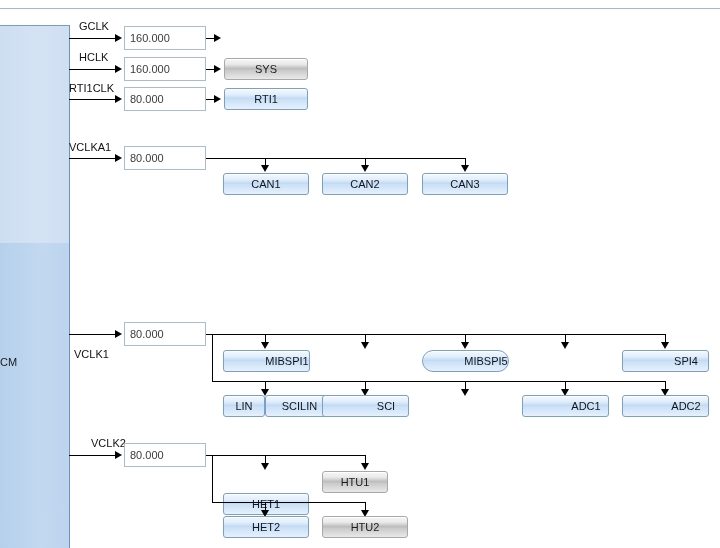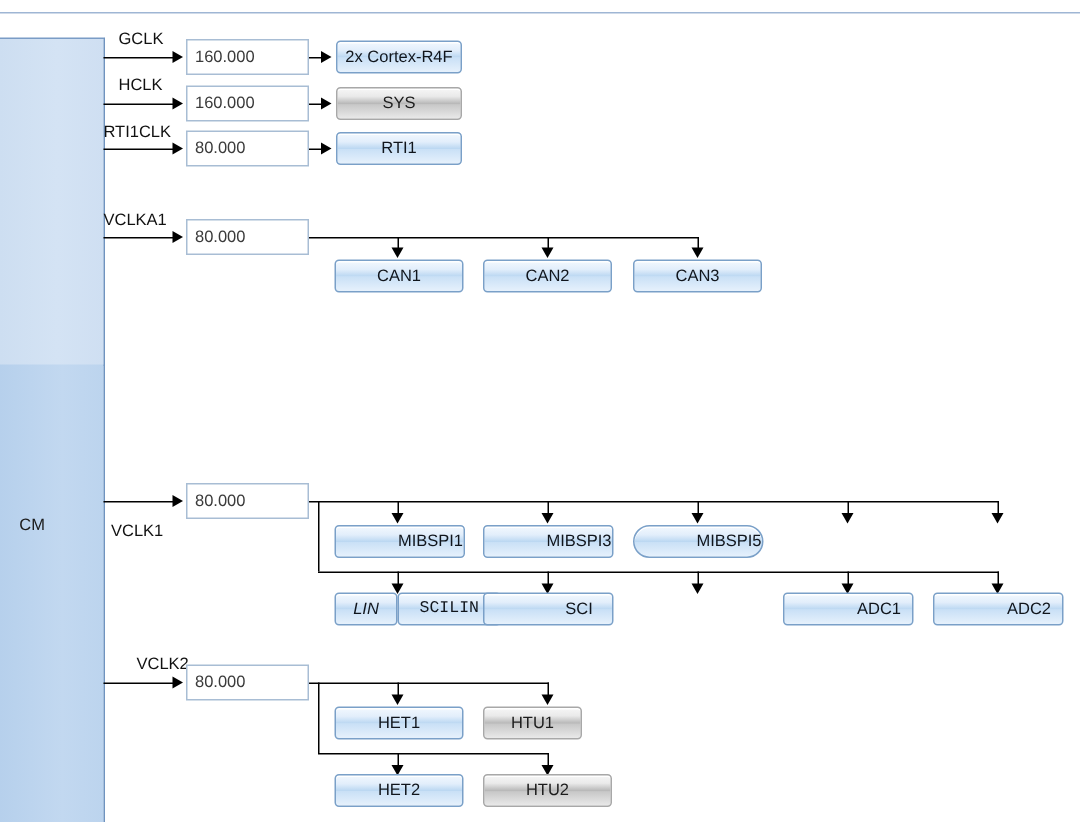--- a/index.html
+++ b/index.html
@@ -17,22 +17,22 @@
   .top-rule{position:absolute;left:0;top:8px;width:720px;height:1px;background:#9fb6d4;}
 
   
   .src-panel{position:absolute;left:0;width:69px;}
   .src-upper{top:25px;height:218px;
     background:linear-gradient(to right,#cddef1 0%,#d4e3f4 55%,#cfdff2 100%);
     border-top:1px solid #7a9cc6;border-right:1px solid #6f93bf;border-left:0;}
   .src-lower{top:243px;height:305px;
     background:linear-gradient(to right,#b6d0ec 0%,#c2d8f0 60%,#bcd4ee 100%);
     border-right:1px solid #6f93bf;border-left:0;}
-  .src-label{position:absolute;left:0px;top:344px;width:30px;
-    font-size:11px;color:#1a1a1a;text-align:right;}
+  .src-label{position:absolute;left:0px;top:356px;width:30px;
+    font-size:11px;color:#1a1a1a;text-align:left;}
 
   
   .ln{position:absolute;background:#000;}
   .hln{height:1px;}
   .vln{width:1px;}
 
   
   .arr-r{position:absolute;width:0;height:0;
     border-top:4px solid transparent;border-bottom:4px solid transparent;
     border-left:7px solid #000;}
@@ -79,21 +79,20 @@
   <div class="src-panel src-upper"></div>
   <div class="src-panel src-lower"></div>
   <div class="src-label">CM</div>
 
   <div class="clk-label" style="left:79px;top:20px;">GCLK</div>
   <div class="ln hln" style="left:69px;top:38px;width:48px;"></div>
   <div class="arr-r" style="left:115px;top:34px;"></div>
   <div class="freq" style="left:124px;top:26px;width:82px;">160.000</div>
   <div class="ln hln" style="left:206px;top:38px;width:10px;"></div>
   <div class="arr-r" style="left:214px;top:34px;"></div>
-  <div class="blk" style="left:224px;top:27px;width:84px;">2x Cortex-R4F</div>
 
   <div class="clk-label" style="left:79px;top:51px;">HCLK</div>
   <div class="ln hln" style="left:69px;top:69px;width:48px;"></div>
   <div class="arr-r" style="left:115px;top:65px;"></div>
   <div class="freq" style="left:124px;top:57px;width:82px;">160.000</div>
   <div class="ln hln" style="left:206px;top:69px;width:10px;"></div>
   <div class="arr-r" style="left:214px;top:65px;"></div>
   <div class="blk off" style="left:224px;top:58px;width:84px;">SYS</div>
 
   <div class="clk-label" style="left:69px;top:82px;">RTI1CLK</div>
@@ -132,54 +131,54 @@
   <div class="ln vln" style="left:365px;top:334px;height:11px;"></div>
   <div class="arr-d" style="left:361px;top:342px;"></div>
   <div class="ln vln" style="left:465px;top:334px;height:11px;"></div>
   <div class="arr-d" style="left:461px;top:342px;"></div>
   <div class="ln vln" style="left:565px;top:334px;height:11px;"></div>
   <div class="arr-d" style="left:561px;top:342px;"></div>
   <div class="ln vln" style="left:665px;top:334px;height:11px;"></div>
   <div class="arr-d" style="left:661px;top:342px;"></div>
 
   <div class="blk wide" style="left:223px;top:350px;">MIBSPI1</div>
-  <div class="blk wide" style="left:322px;top:350px;">MIBSPI3</div>
   <div class="blk wide" style="left:422px;top:350px;border-radius:11px;">MIBSPI5</div>
+  <div class="blk wide" style="left:622px;top:350px;">SPI4</div>
 
   <div class="ln vln" style="left:212px;top:334px;height:47px;"></div>
   <div class="ln hln" style="left:212px;top:381px;width:454px;"></div>
   <div class="ln vln" style="left:265px;top:381px;height:11px;"></div>
   <div class="arr-d" style="left:261px;top:389px;"></div>
   <div class="ln vln" style="left:365px;top:381px;height:11px;"></div>
   <div class="arr-d" style="left:361px;top:389px;"></div>
   <div class="ln vln" style="left:465px;top:381px;height:11px;"></div>
   <div class="arr-d" style="left:461px;top:389px;"></div>
   <div class="ln vln" style="left:565px;top:381px;height:11px;"></div>
   <div class="arr-d" style="left:561px;top:389px;"></div>
   <div class="ln vln" style="left:665px;top:381px;height:11px;"></div>
   <div class="arr-d" style="left:661px;top:389px;"></div>
 
-  <div class="blk" style="left:223px;top:395px;width:42px;font-style:italic;">LIN</div>
-  <div class="blk" style="left:265px;top:395px;width:69px;font-family:Liberation Mono, monospace;">SCILIN</div>
+  <div class="blk" style="left:223px;top:395px;width:42px;">LIN</div>
+  <div class="blk" style="left:265px;top:395px;width:69px;">SCILIN</div>
   <div class="blk wide" style="left:322px;top:395px;">SCI</div>
   <div class="blk wide" style="left:522px;top:395px;">ADC1</div>
   <div class="blk wide" style="left:622px;top:395px;">ADC2</div>
 
   <div class="clk-label" style="left:91px;top:437px;">VCLK2</div>
   <div class="ln hln" style="left:69px;top:455px;width:48px;"></div>
   <div class="arr-r" style="left:115px;top:451px;"></div>
   <div class="freq" style="left:124px;top:443px;width:82px;">80.000</div>
 
   <div class="ln hln" style="left:206px;top:455px;width:160px;"></div>
   <div class="ln vln" style="left:265px;top:455px;height:11px;"></div>
   <div class="arr-d" style="left:261px;top:463px;"></div>
   <div class="ln vln" style="left:365px;top:455px;height:11px;"></div>
   <div class="arr-d" style="left:361px;top:463px;"></div>
 
-  <div class="blk" style="left:223px;top:471px;width:86px;">HET1</div>
+  <div class="blk" style="left:223px;top:493px;width:86px;">HET1</div>
   <div class="blk off" style="left:322px;top:471px;width:66px;">HTU1</div>
 
   <div class="ln vln" style="left:212px;top:455px;height:47px;"></div>
   <div class="ln hln" style="left:212px;top:502px;width:154px;"></div>
   <div class="ln vln" style="left:265px;top:502px;height:11px;"></div>
   <div class="arr-d" style="left:261px;top:510px;"></div>
   <div class="ln vln" style="left:365px;top:502px;height:11px;"></div>
   <div class="arr-d" style="left:361px;top:510px;"></div>
 
   <div class="blk" style="left:223px;top:516px;width:86px;">HET2</div>

